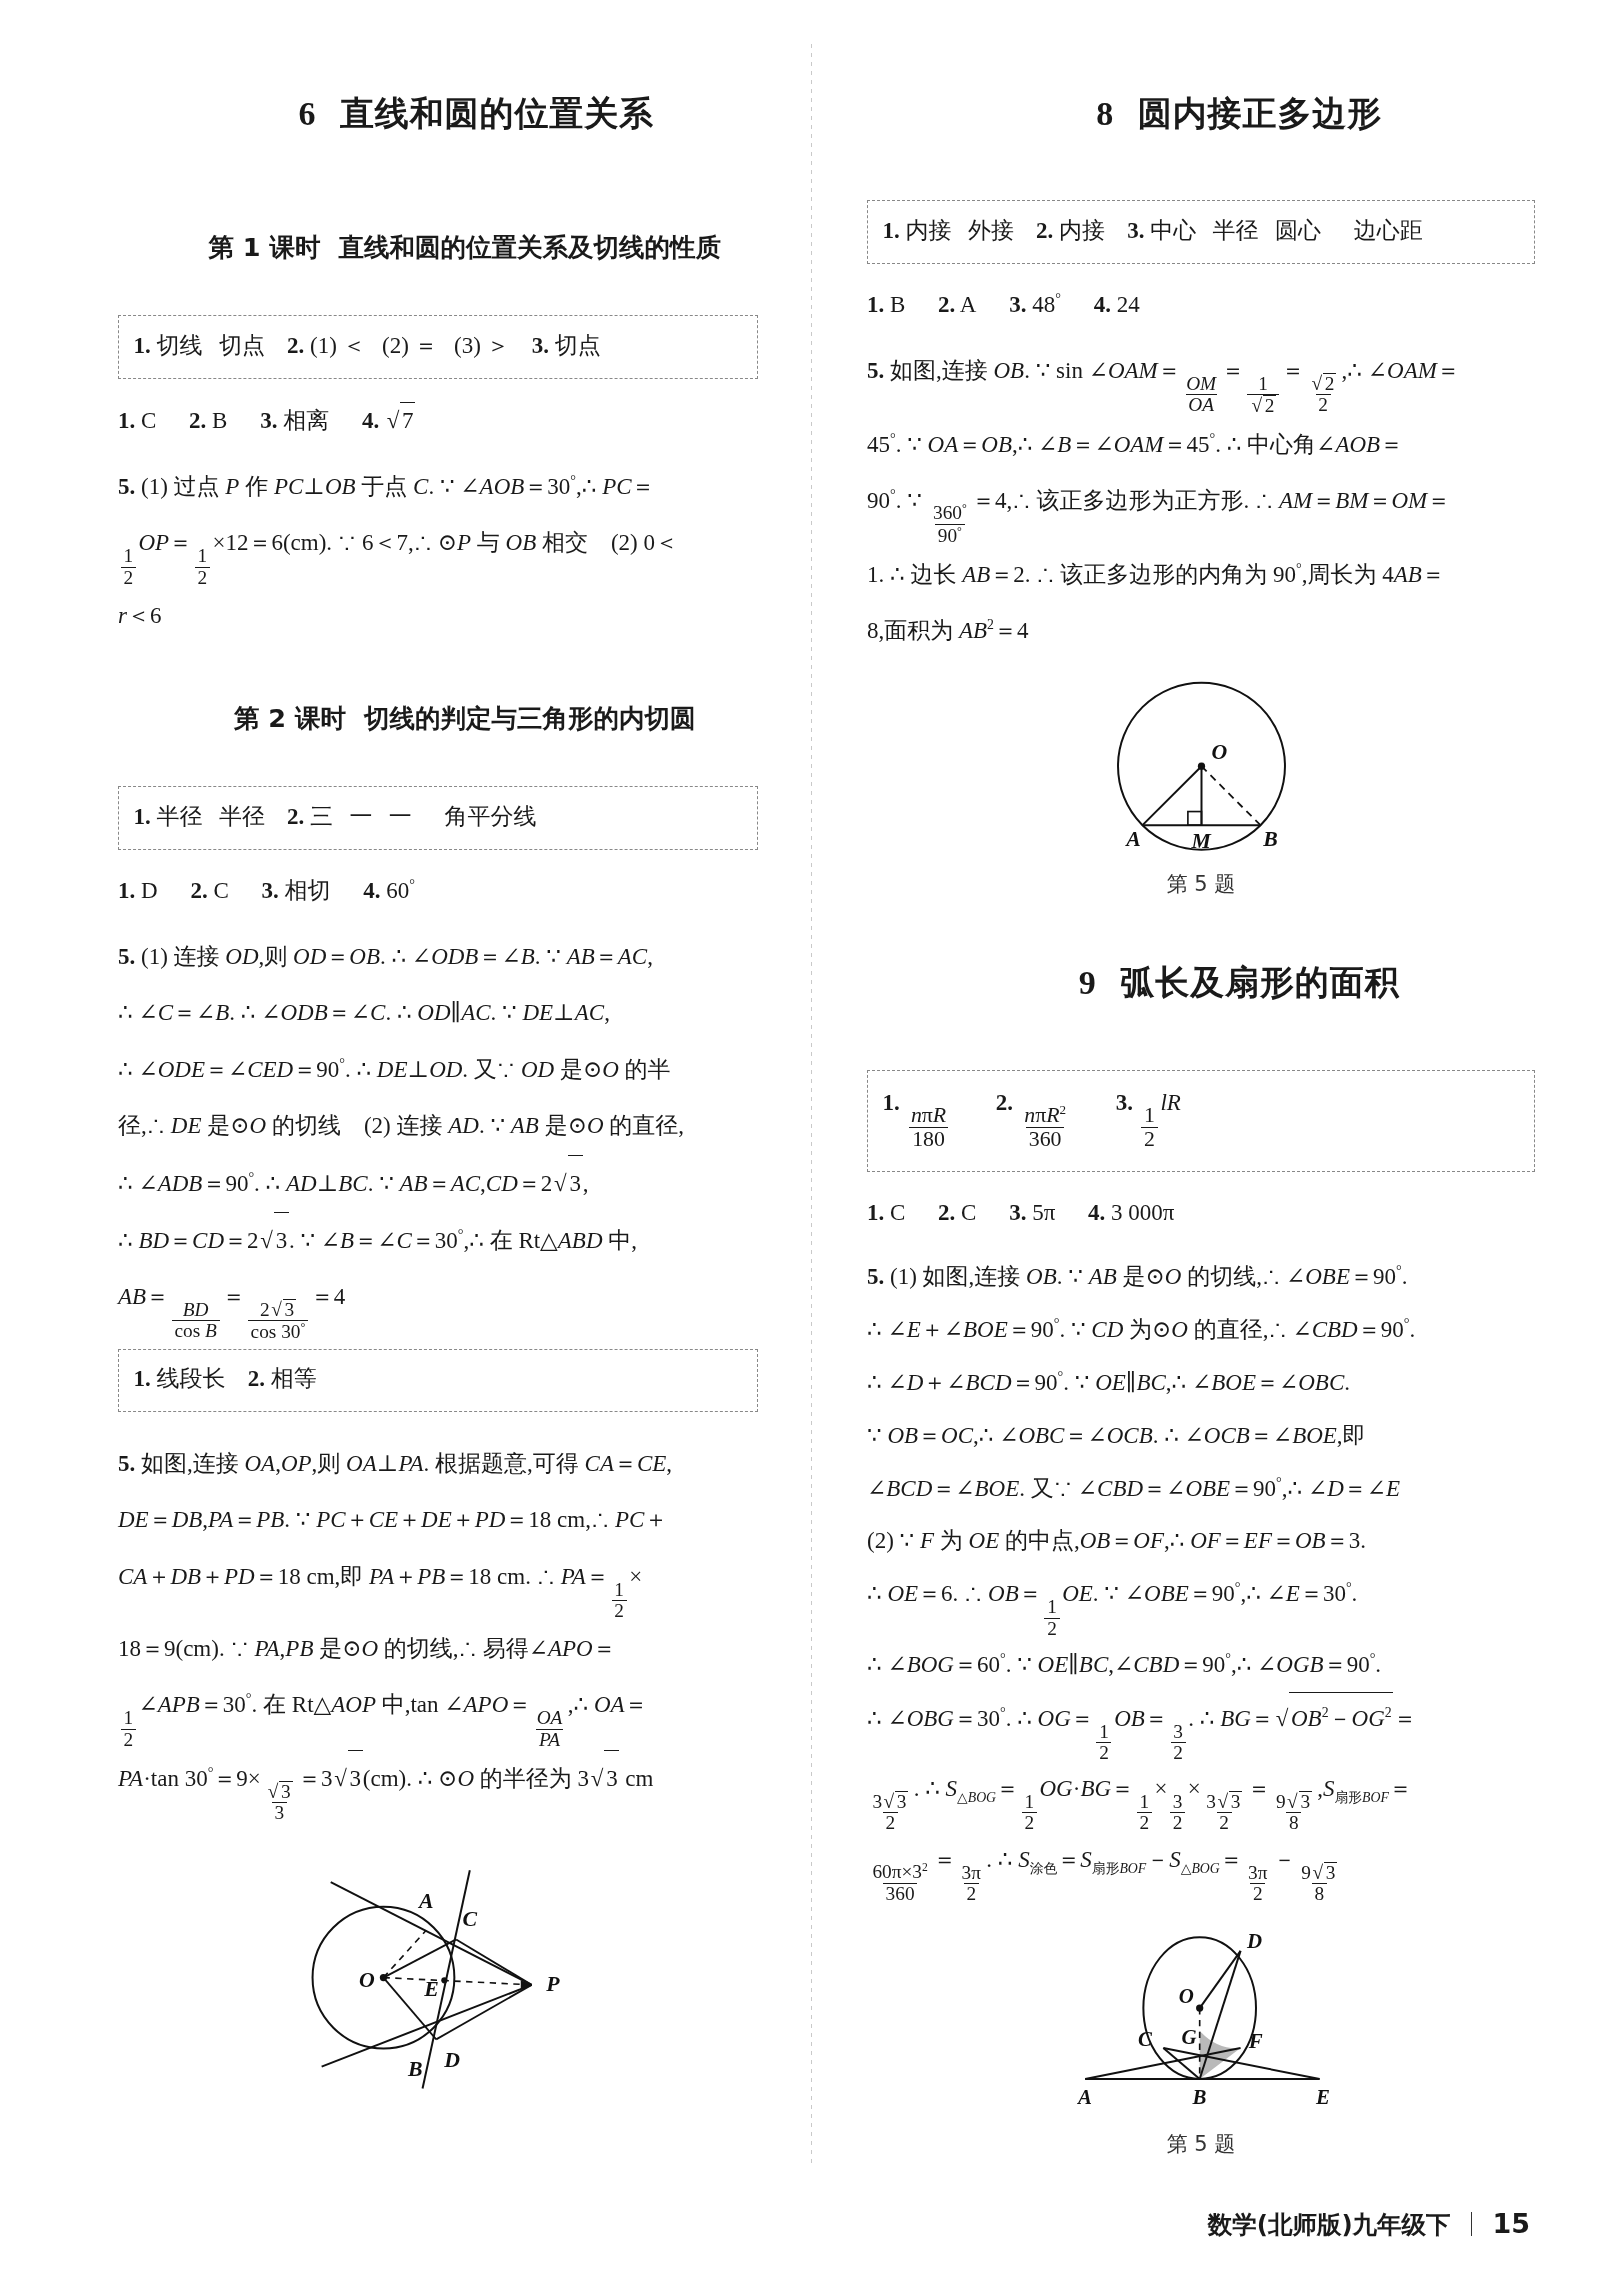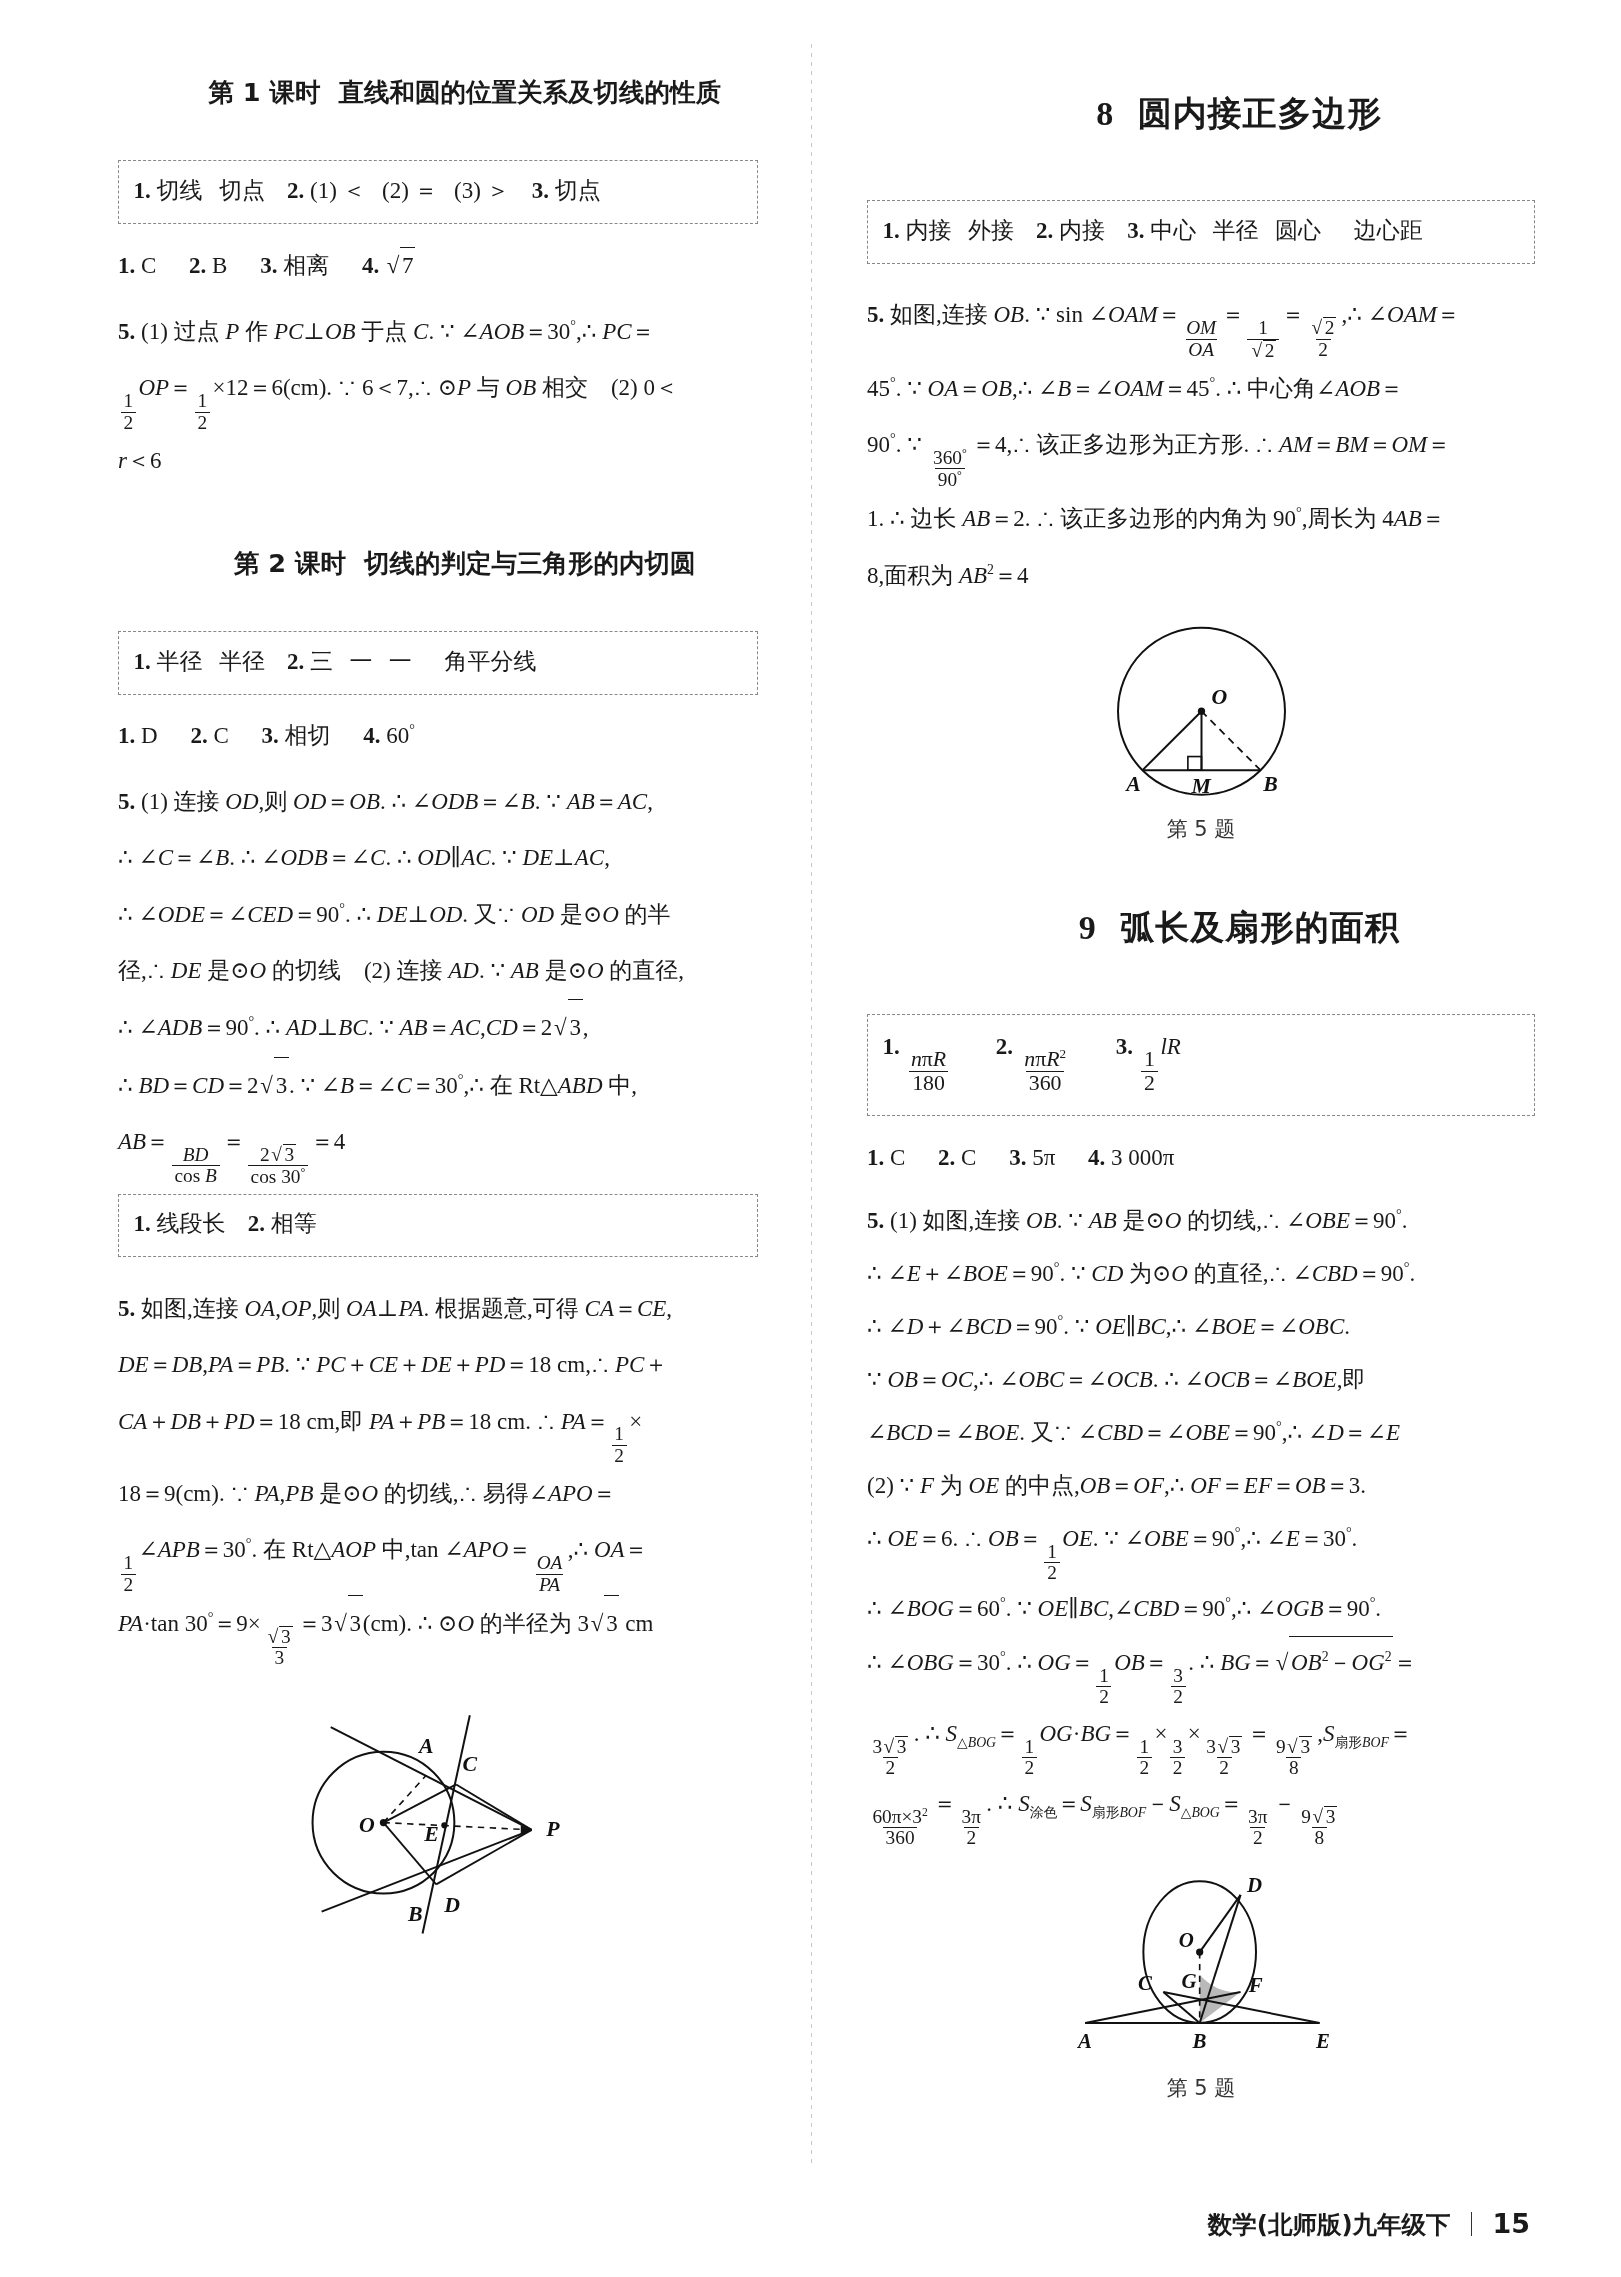--- a/index.html
+++ b/index.html
@@ -97,20 +97,23 @@
   .footer .bar{width:1.8px;height:23.6px;background:#333;display:inline-block;position:relative;top:2.7px;}
   .footer .pg{font-size:27px;font-weight:bold;}
 </style>
 </head>
 <body>
 
 <div class="page">
 
   <div class="col col-left">
 
+    <div class="sec-title">
+      <span class="num">6</span><span>直线和圆的位置关系</span>
+    </div>
 
     <div class="sub-title">
       <span class="lead">第 1 课时</span><span>直线和圆的位置关系及切线的性质</span>
     </div>
 
     <div class="dashbox">
       <span class="nb">1.</span> 切线<span class="gap"></span>切点<span class="gap"></span>
       <span class="nb">2.</span> (1) ＜<span class="gap"></span>(2) ＝<span class="gap"></span>(3) ＞<span class="gap"></span>
       <span class="nb">3.</span> 切点
     </div>
@@ -235,20 +238,26 @@
     <div class="sec-title">
       <span class="num">8</span><span>圆内接正多边形</span>
     </div>
 
     <div class="dashbox">
       <span class="nb">1.</span> 内接<span class="gap"></span>外接<span class="gap"></span>
       <span class="nb">2.</span> 内接<span class="gap"></span>
       <span class="nb">3.</span> 中心<span class="gap"></span>半径<span class="gap"></span>圆心<span class="gap"></span><span class="gap"></span>边心距
     </div>
 
+    <div class="ansrow">
+      <span class="it"><span class="nb">1.</span> B</span>
+      <span class="it"><span class="nb">2.</span> A</span>
+      <span class="it"><span class="nb">3.</span> 48<span class="deg">°</span></span>
+      <span class="it"><span class="nb">4.</span> 24</span>
+    </div>
 
     <div class="para">
       <span class="nb">5.</span> 如图,连接 <i>OB</i>. ∵ sin ∠<i>OAM</i>＝<span class="frac">
           <span class="n"><i>OM</i></span>
           <span class="d"><i>OA</i></span>
         </span>＝<span class="frac">
           <span class="n">1</span>
           <span class="d"><span class="rad"><span class="radsym">√</span><span class="bar">2</span></span></span>
         </span>＝<span class="frac">
           <span class="n"><span class="rad"><span class="radsym">√</span><span class="bar">2</span></span></span>

